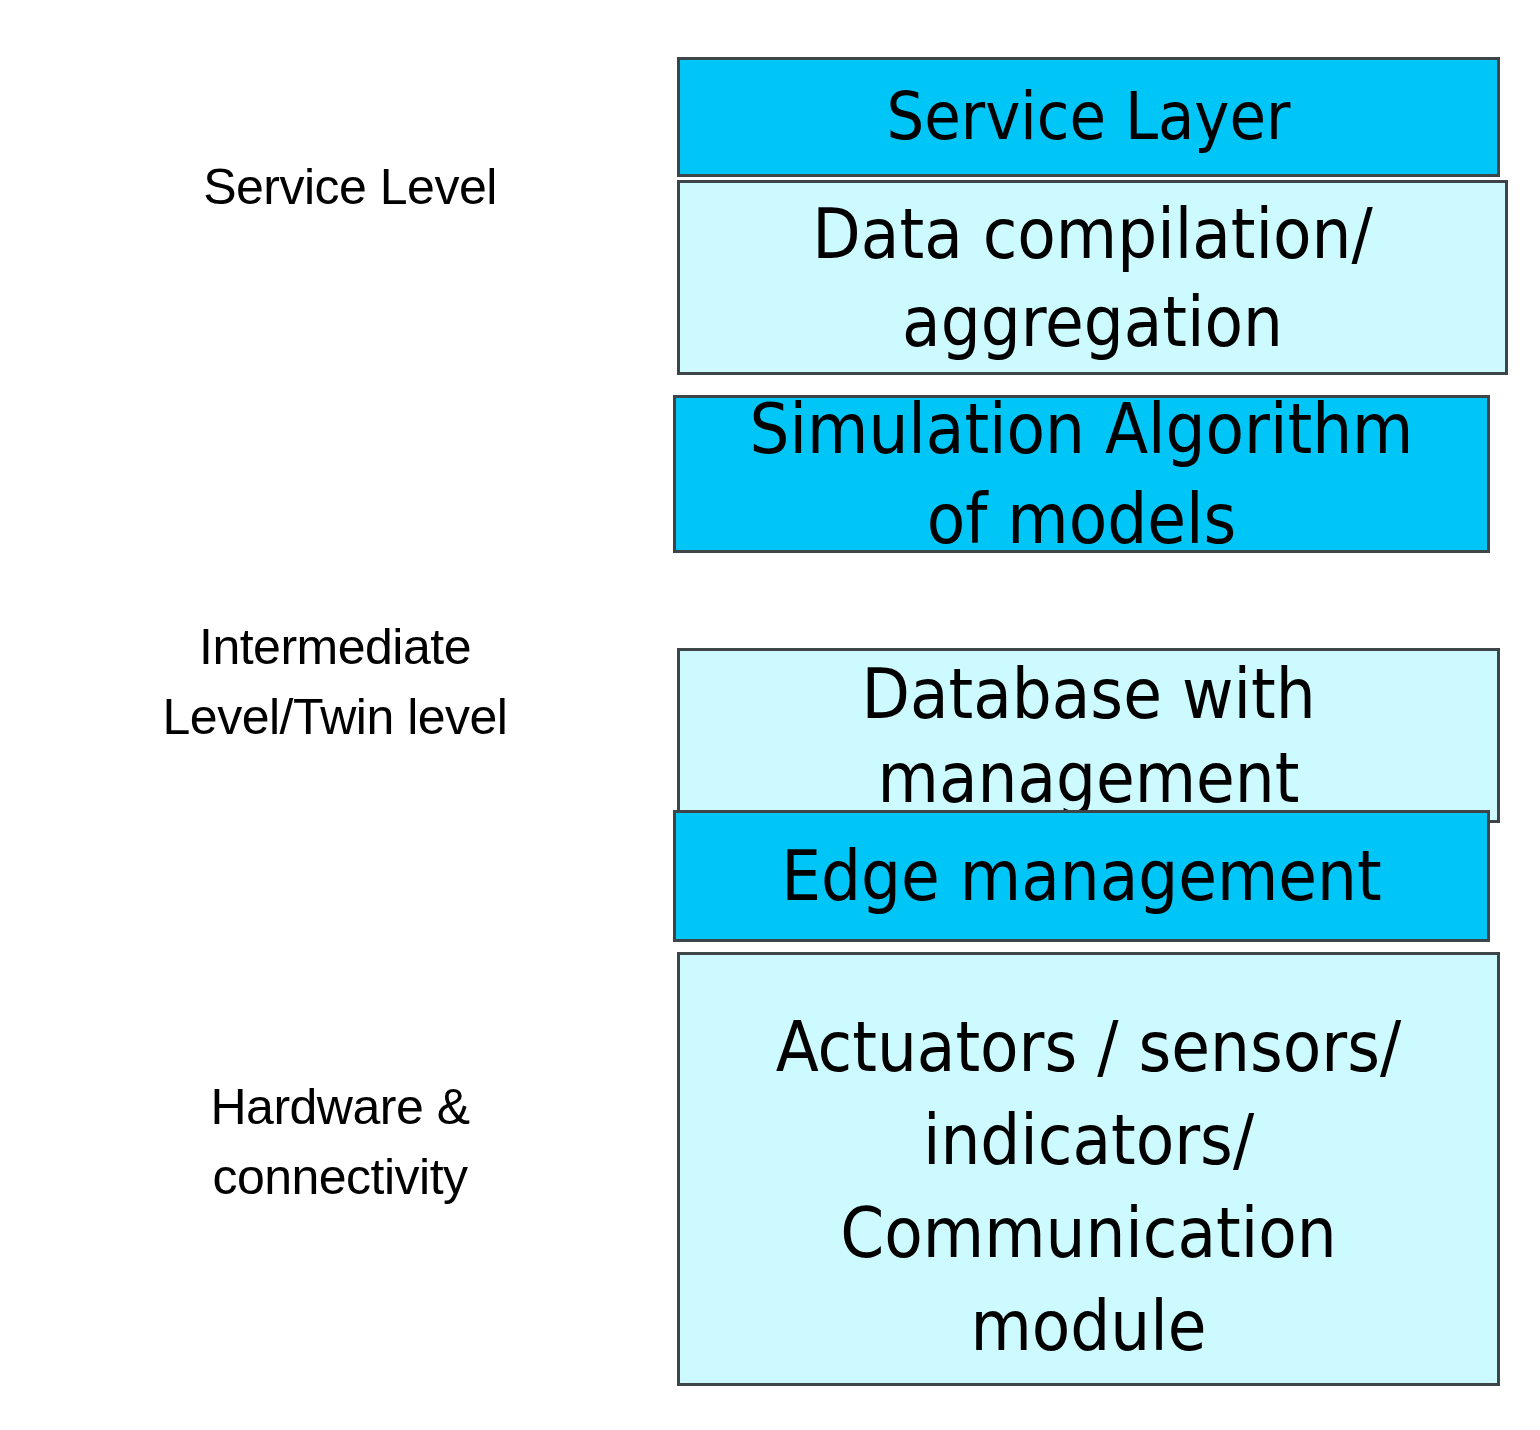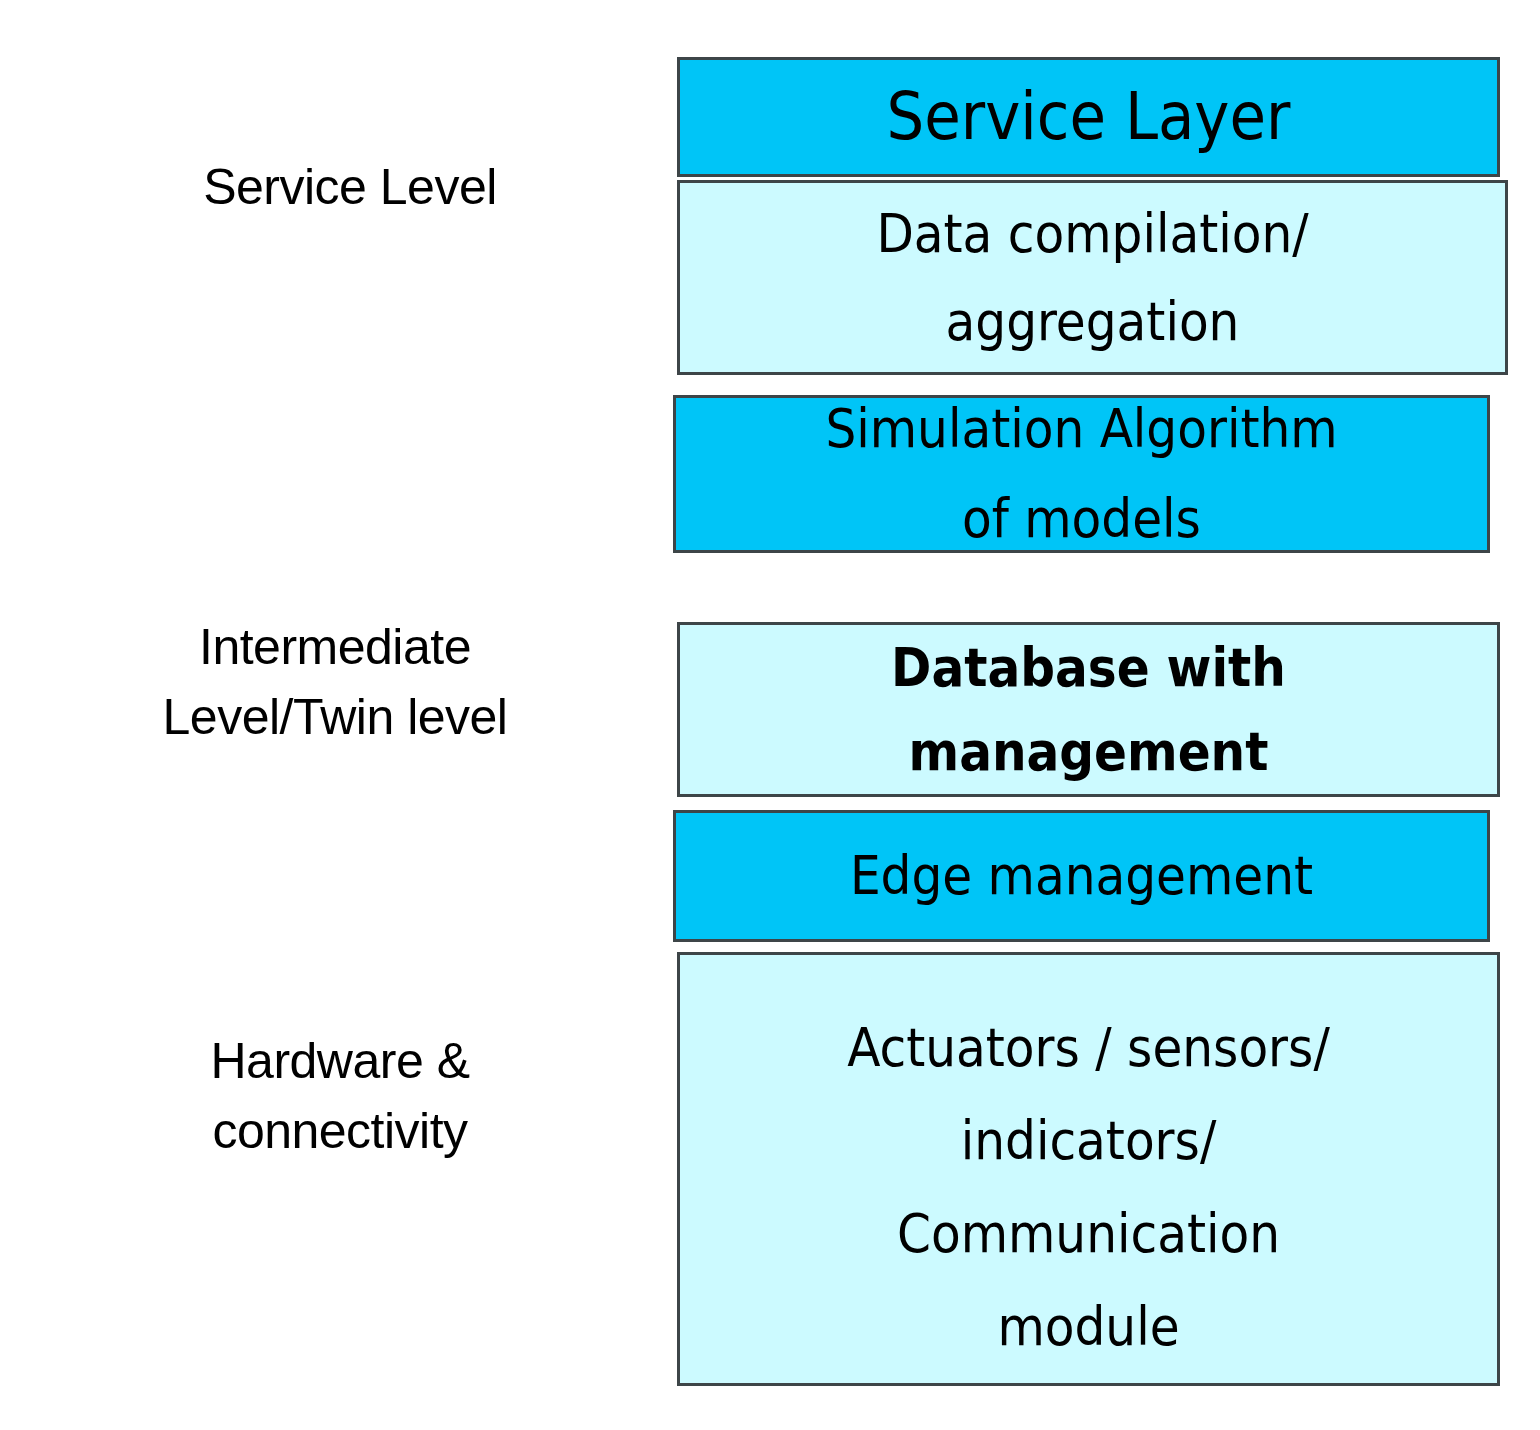--- a/index.html
+++ b/index.html
@@ -43,39 +43,39 @@
     top: 152px;
     width: 620px;
   }
   #label-intermediate-level {
     left: 10px;
     top: 612px;
     width: 650px;
   }
   #label-hardware-level {
     left: 20px;
-    top: 1026px;
+    top: 1072px;
     width: 640px;
     text-align: center;
   }
 
   
   .layer-box {
     position: absolute;
     box-sizing: border-box;
     border: 3px solid #3d4548;
     display: flex;
     align-items: center;
     justify-content: center;
     text-align: center;
     color: #000000;
     font-family: "DejaVu Sans Condensed", "Liberation Sans Narrow", "Liberation Sans", sans-serif;
     font-stretch: condensed;
     font-weight: 400;
-    font-size: 54px;
+    font-size: 70px;
     line-height: 74px;
     white-space: pre-line;
     padding: 0 6px;
   }
 
   .layer-box.accent {
     background: #00c5f7;
   }
   .layer-box.pale {
     background: #ccfaff;
@@ -98,25 +98,24 @@
   }
   #box-simulation-algorithm {
     left: 673px;
     top: 395px;
     width: 817px;
     height: 158px;
     line-height: 90px;
   }
   #box-database-management {
     left: 677px;
-    top: 622px;
+    top: 648px;
     width: 823px;
     height: 175px;
     line-height: 84px;
-    font-weight: bold;
   }
   #box-edge-computing {
     left: 673px;
     top: 810px;
     width: 817px;
     height: 132px;
   }
   #box-actuators-sensors {
     left: 677px;
     top: 952px;

